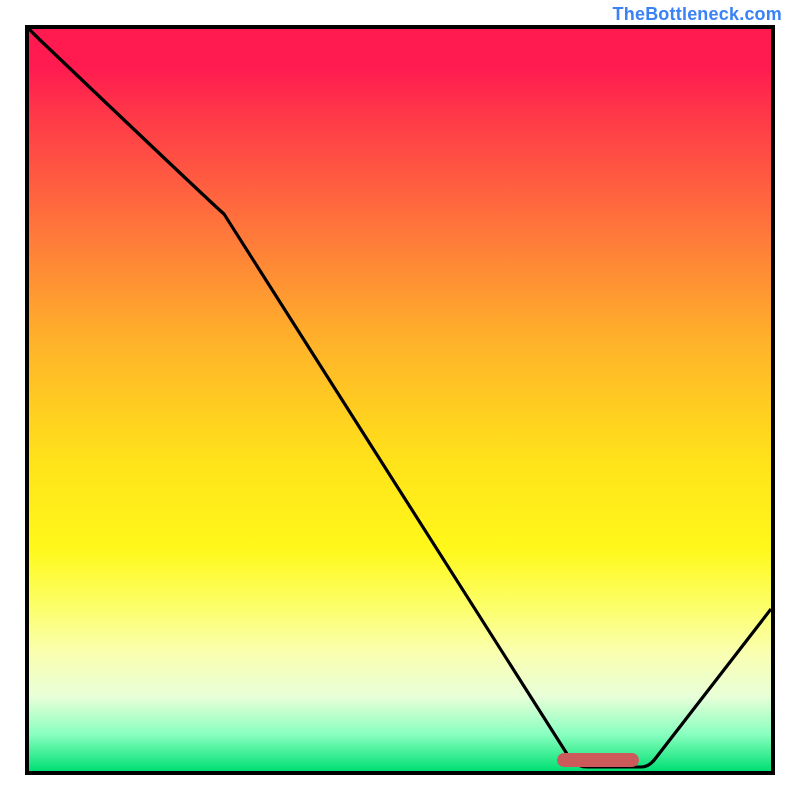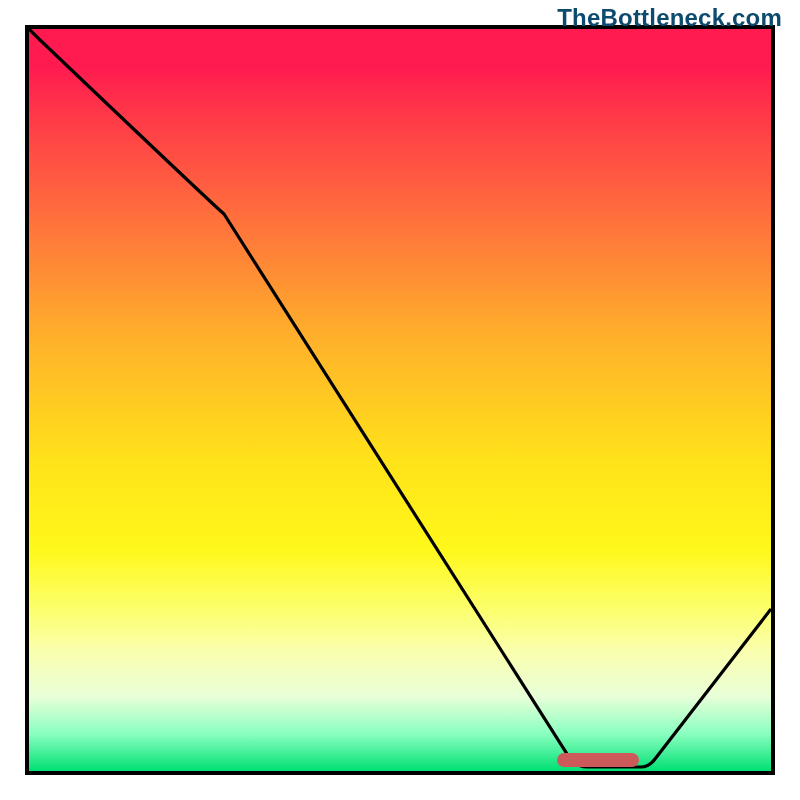--- a/index.html
+++ b/index.html
@@ -13,23 +13,23 @@
   }
   .container {
     position: relative;
     width: 800px;
     height: 800px;
   }
   .watermark {
     position: absolute;
     top: 4px;
     right: 18px;
-    font-size: 24px;
+    font-size: 18px;
     font-weight: 600;
-    color: #0c4a6e;
+    color: #3b82f6;
     letter-spacing: 0.2px;
     z-index: 10;
   }
   .plot-frame {
     position: absolute;
     left: 25px;
     top: 25px;
     width: 750px;
     height: 750px;
     border: 4px solid #000;

